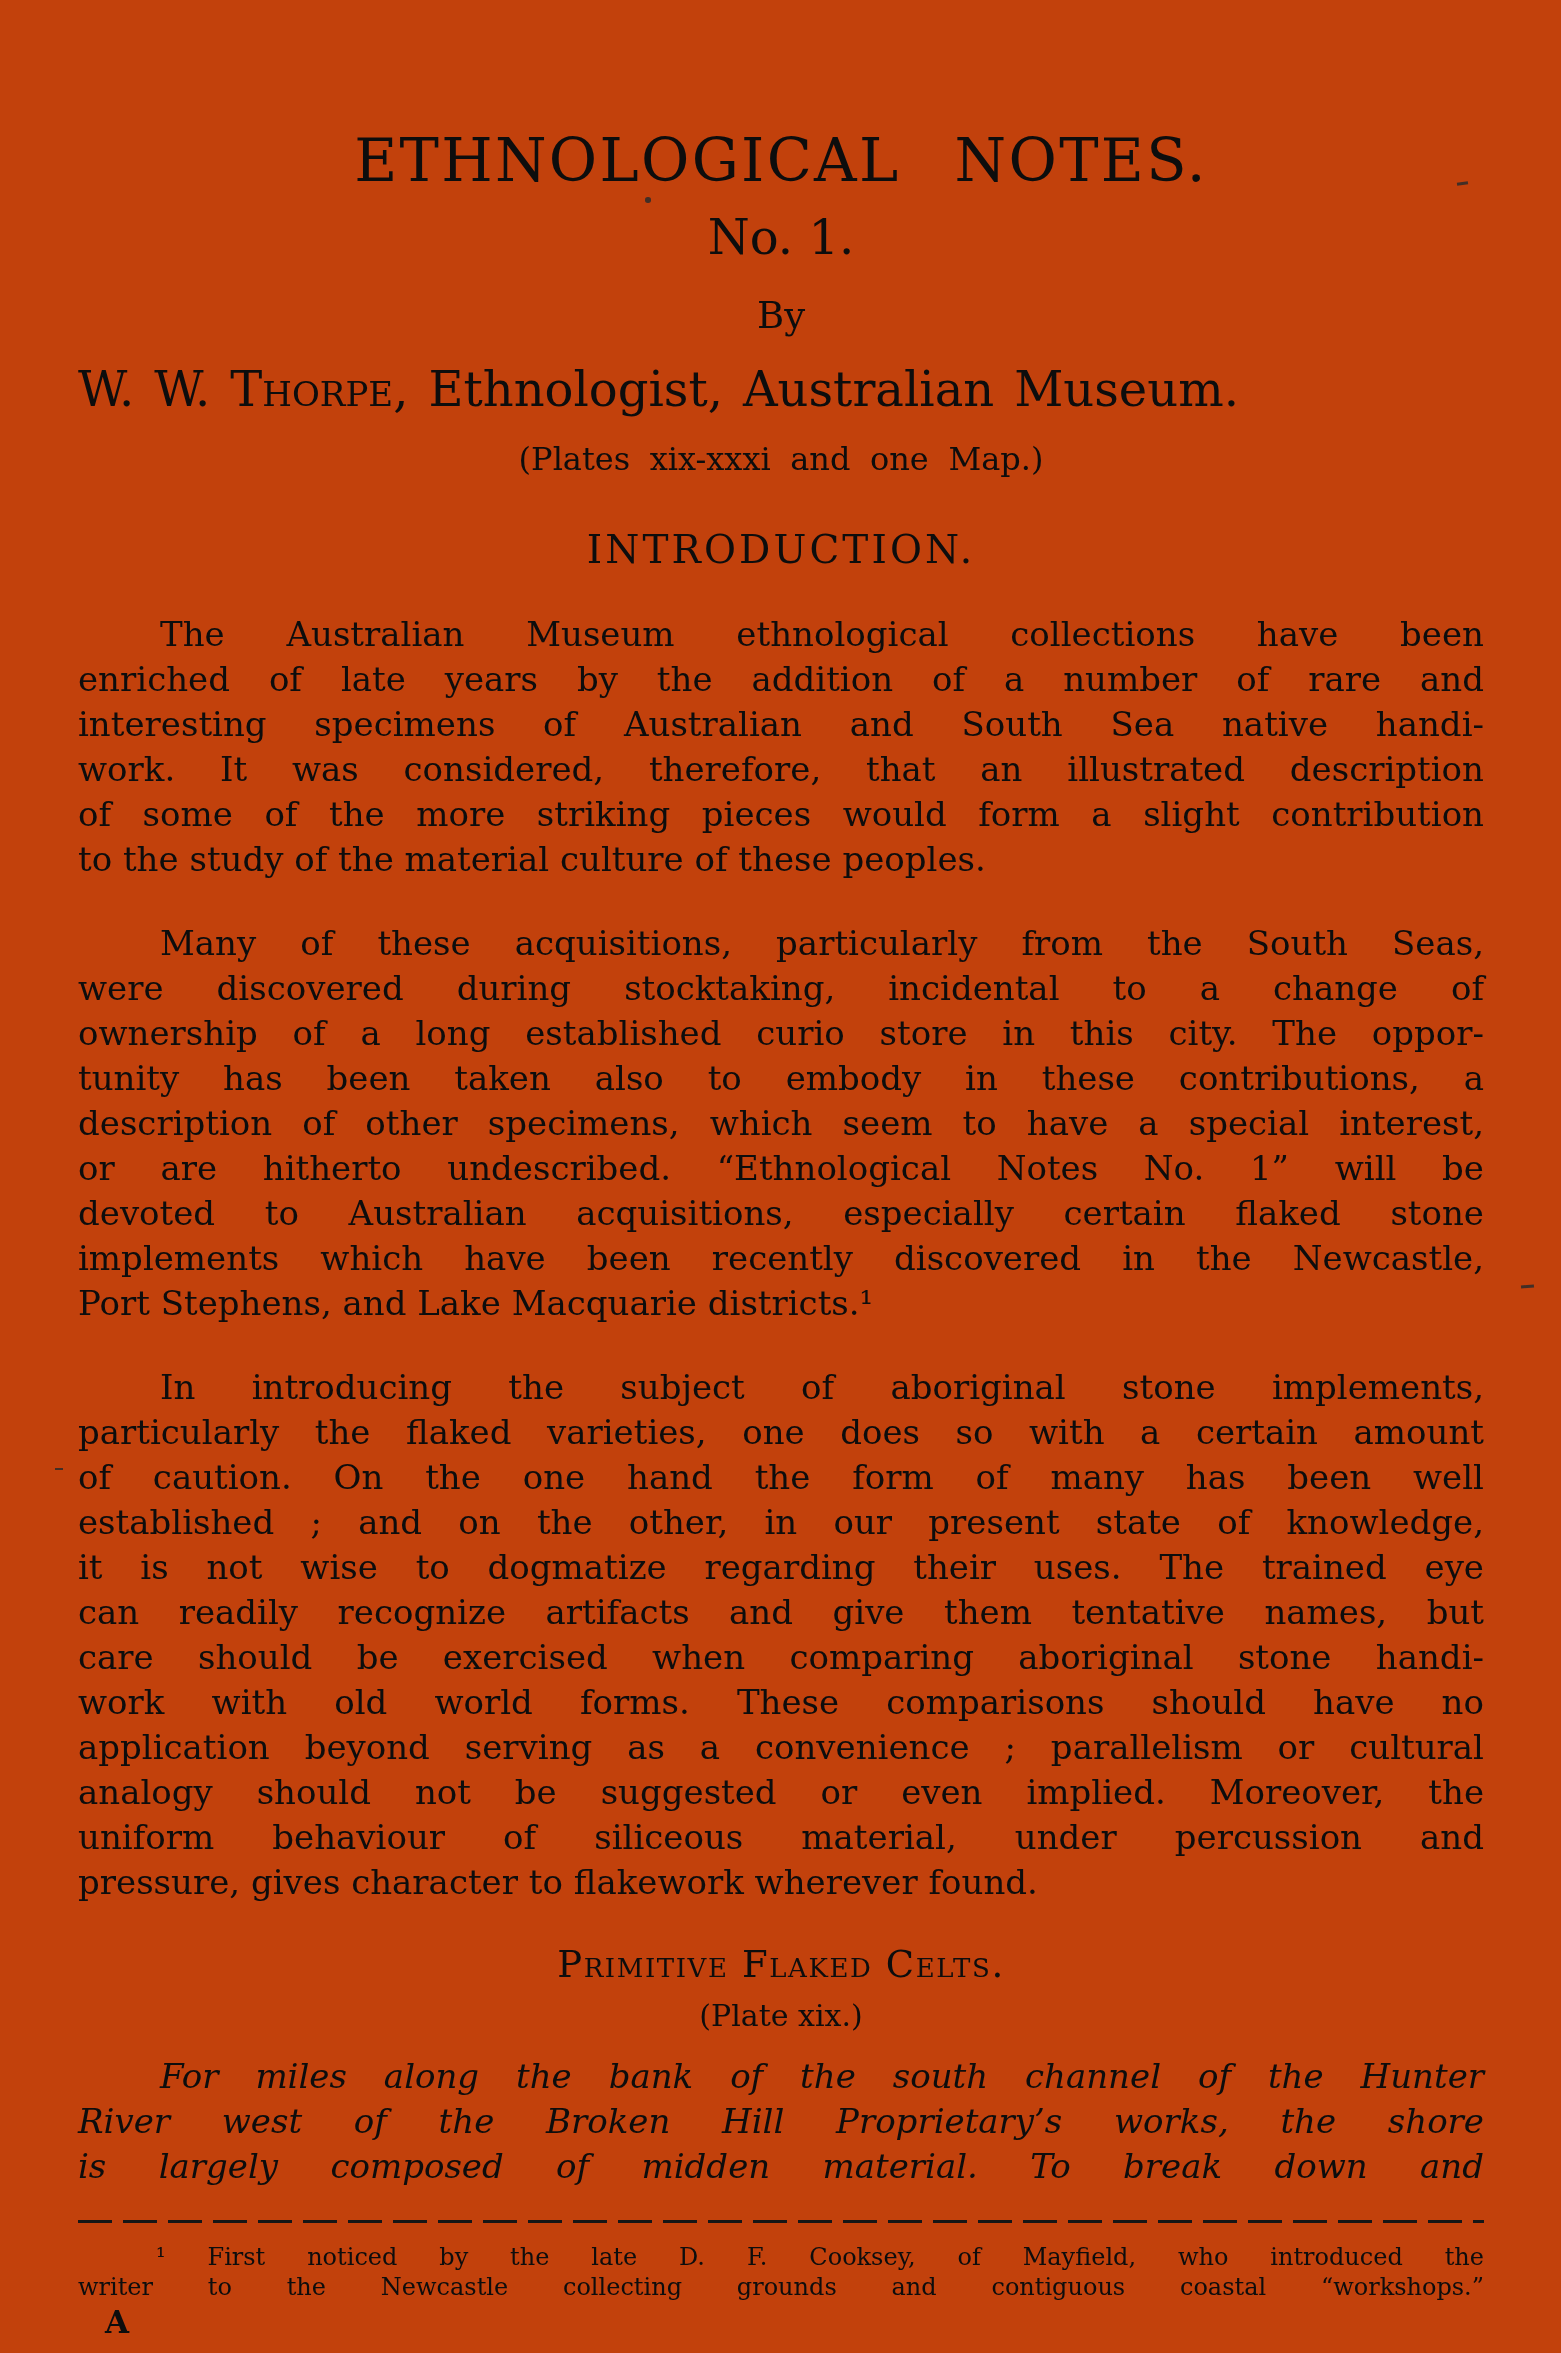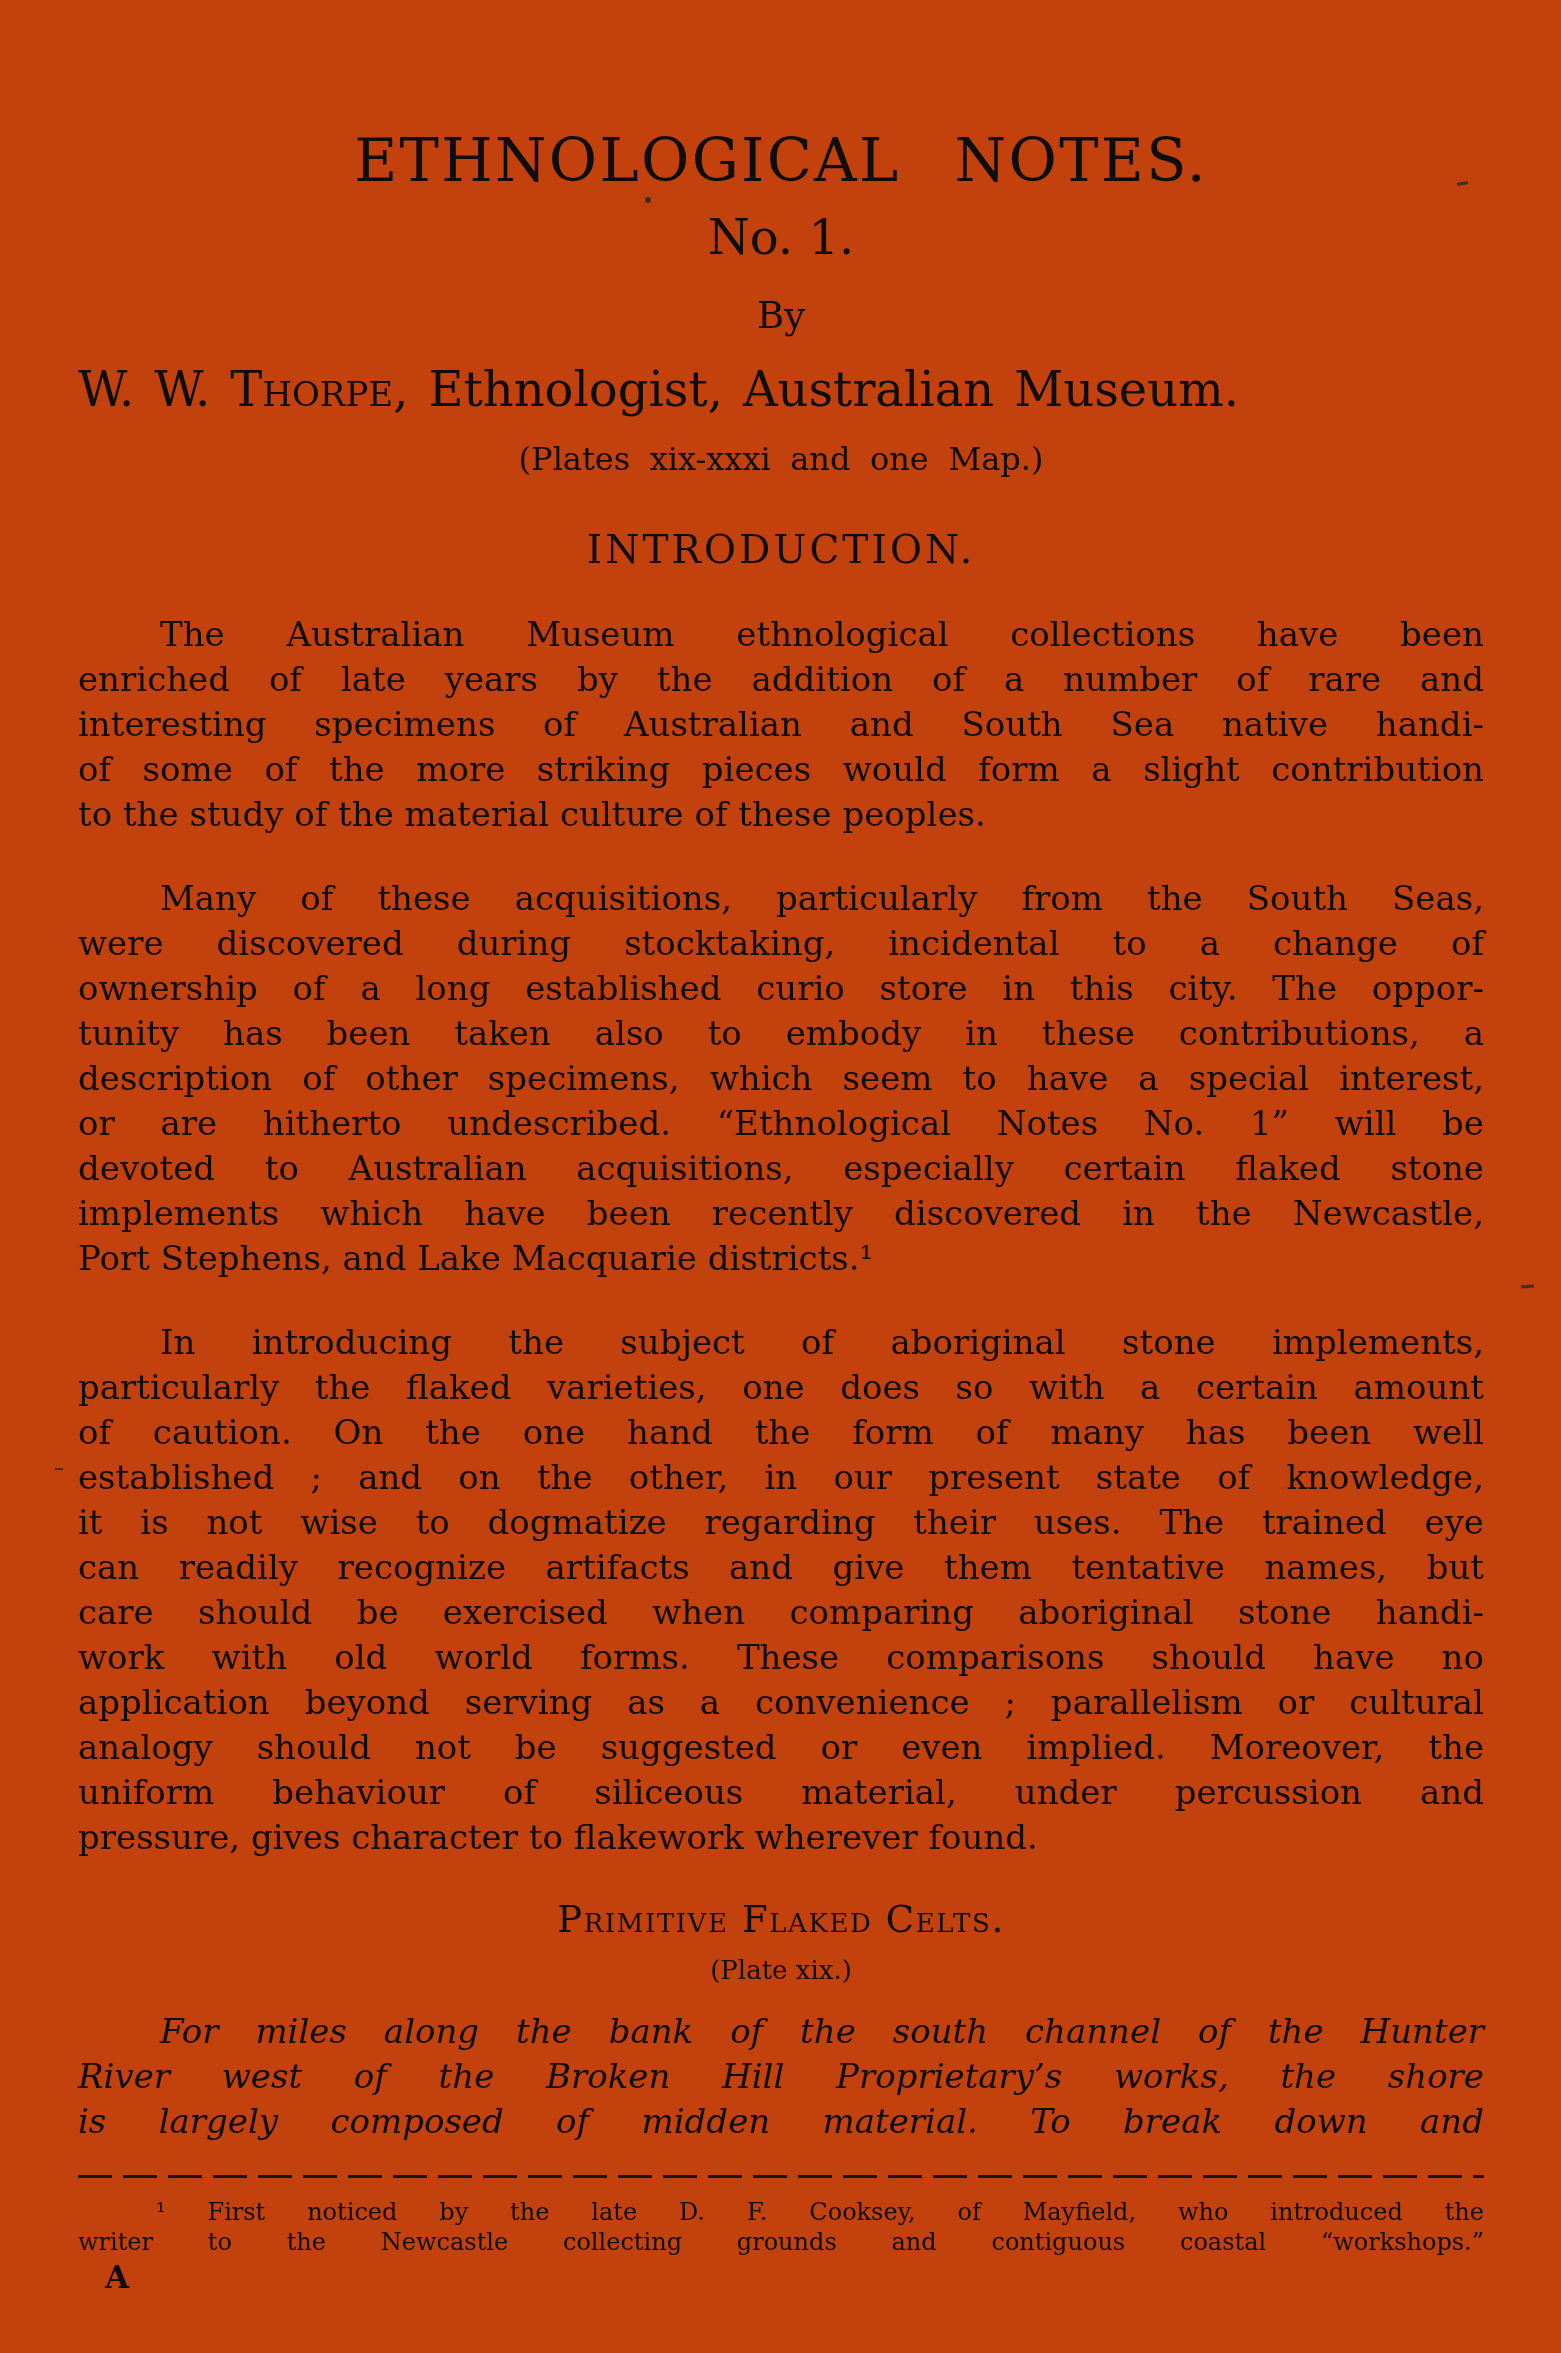--- a/index.html
+++ b/index.html
@@ -77,21 +77,21 @@
   .celts-heading {
     font-size: 37px;
     line-height: 41px;
     font-weight: normal;
     font-variant: small-caps;
     letter-spacing: 1.6px;
     text-align: center;
     margin: 23.4px 0 11px 0;
   }
   .plate-line {
-    font-size: 26px;
+    font-size: 30px;
     line-height: 39px;
     text-align: center;
     margin: 0 0 19px 0;
   }
   
   .divider {
     margin-top: 31px;
     height: 2.3px;
     background: repeating-linear-gradient(90deg, #161616 0px, #161616 34px, transparent 34px, transparent 45px);
   }
@@ -131,20 +131,21 @@
     <div class="plates">(Plates xix-xxxi and one Map.)</div>
     <h2 class="intro-heading">INTRODUCTION.</h2>
   </header>
 
   <section>
     <div class="para indented">
 
     <div class="line ln-first">The Australian Museum ethnological collections have been</div>
         <div class="line">enriched of late years by the addition of a number of rare and</div>
         <div class="line">interesting specimens of Australian and South Sea native handi-</div>
+        <div class="line">work. It was considered, therefore, that an illustrated description</div>
         <div class="line">of some of the more striking pieces would form a slight contribution</div>
         <div class="line ln-last">to the study of the material culture of these peoples.</div>
       </div>
     <div class="para indented">
 
     <div class="line ln-first">Many of these acquisitions, particularly from the South Seas,</div>
         <div class="line">were discovered during stocktaking, incidental to a change of</div>
         <div class="line">ownership of a long established curio store in this city. The oppor-</div>
         <div class="line">tunity has been taken also to embody in these contributions, a</div>
         <div class="line">description of other specimens, which seem to have a special interest,</div>

